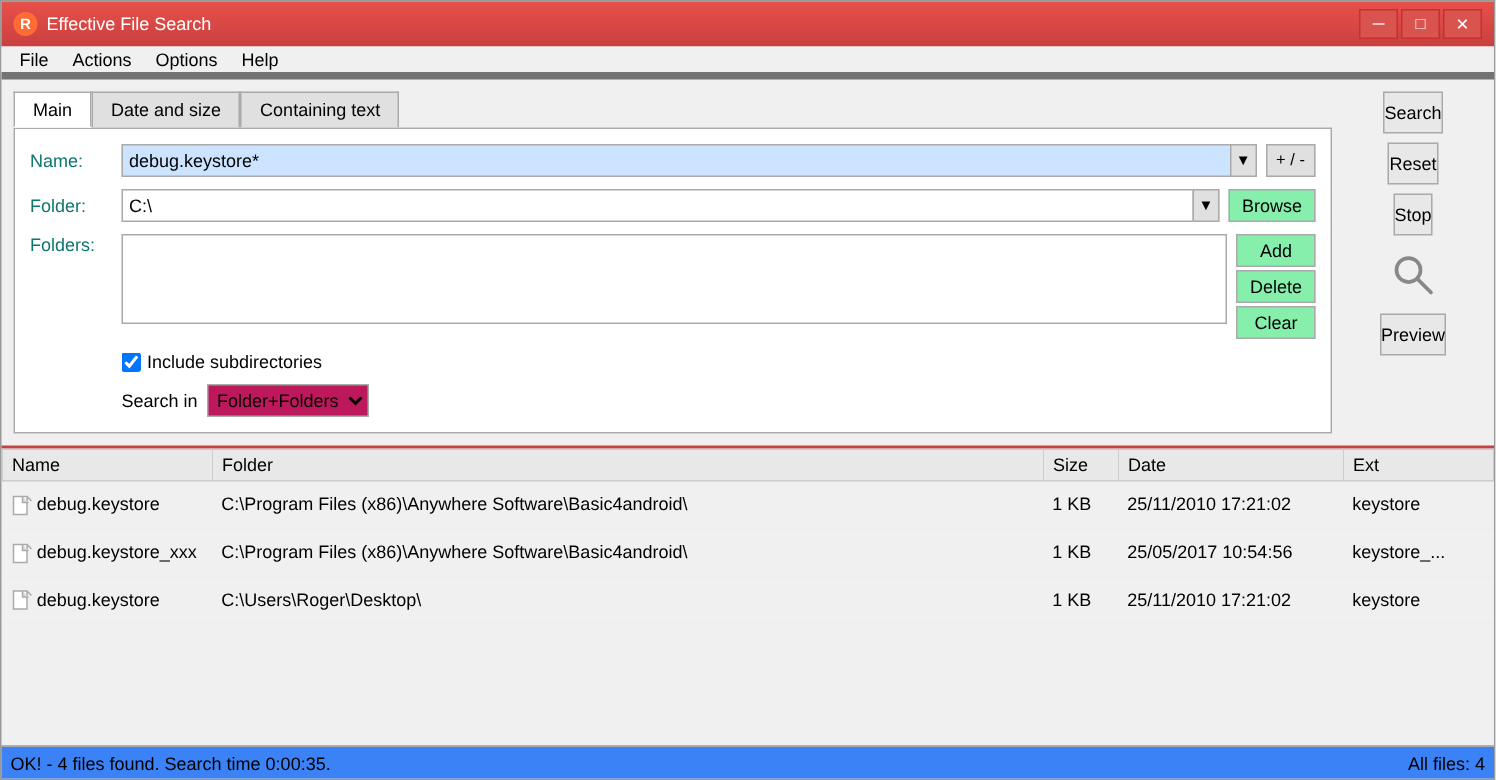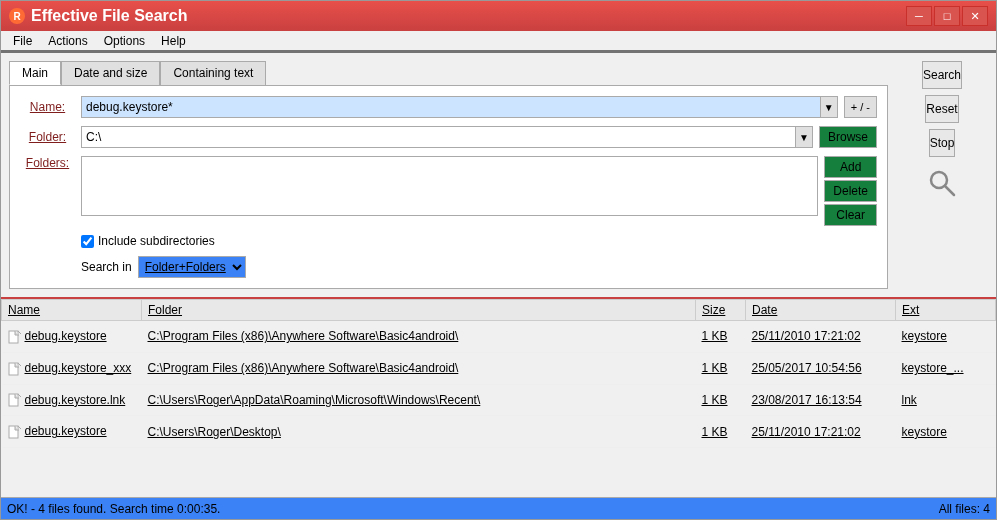--- a/index.html
+++ b/index.html
@@ -37,23 +37,22 @@
       background: #ff6b35;
       border-radius: 50%;
       display: flex;
       align-items: center;
       justify-content: center;
       font-size: 10px;
       font-weight: bold;
       color: white;
     }
     .title-text {
-      font-size: 16px;
+      font-size: 12px;
       color: white;
-      font-weight: bold;
     }
     .window-controls {
       display: flex;
       gap: 2px;
     }
     .win-btn {
       width: 26px;
       height: 20px;
       background: #d9534f;
       border: 1px solid #c9302c;
@@ -64,21 +63,21 @@
       align-items: center;
       justify-content: center;
     }
     .win-btn.close { background: #d9534f; }
     .menu-bar {
       background: #f0f0f0;
       height: 22px;
       display: flex;
       align-items: center;
       padding: 0 4px;
-      border-bottom: 3px solid #737373;
+      border-bottom: 5px solid #737373;
     }
     .menu-item {
       padding: 2px 8px;
       font-size: 12px;
       cursor: pointer;
     }
     .left-panel {
       flex: 1;
       display: flex;
       flex-direction: column;
@@ -121,24 +120,23 @@
       flex-direction: column;
       gap: 8px;
     }
     .form-row {
       display: flex;
       align-items: center;
       gap: 6px;
     }
     .form-label {
       width: 55px;
-      text-align: center;
-      font-size: 12px;
-      color: #7f1d1d;
-      text-decoration: underline;
+      text-align: left;
+      font-size: 12px;
+      color: #0f766e;
     }
     .form-input {
       flex: 1;
       height: 22px;
       border: 1px solid #aaa;
       padding: 1px 4px;
       font-size: 12px;
       background: white;
       outline: none;
     }
@@ -172,21 +170,21 @@
       padding: 0 6px;
       border: 1px solid #aaa;
       background: #e0e0e0;
       cursor: pointer;
       font-size: 11px;
     }
     .browse-btn, .add-btn, .delete-btn, .clear-btn {
       height: 22px;
       padding: 0 8px;
       border: 1px solid #aaa;
-      background: #15803d;
+      background: #86efac;
       cursor: pointer;
       font-size: 12px;
       white-space: nowrap;
     }
     .folders-area {
       display: flex;
       align-items: flex-start;
       gap: 6px;
     }
     .folders-textarea {
@@ -210,25 +208,24 @@
     }
     .search-in-row {
       display: flex;
       align-items: center;
       gap: 6px;
       padding-left: 61px;
     }
     .search-in-select {
       height: 22px;
       border: 1px solid #aaa;
-      background: #3b82f6;
+      background: #be185d;
       font-size: 12px;
       padding: 0 2px;
       cursor: pointer;
-      text-decoration: underline;
     }
     .action-btn {
       height: 28px;
       border: 1px solid #aaa;
       background: #e8e8e8;
       cursor: pointer;
       font-size: 12px;
     }
     .search-icon-area {
       display: flex;
@@ -263,21 +260,20 @@
       padding: 0 6px;
       justify-content: space-between;
       font-size: 12px;
     }
     .top-section {
       display: flex;
     }
     .bottom-section {
       flex: 1;
       overflow: hidden;
-      text-decoration: underline;
     }
   </style>
 </head>
 <body>
 
 <div class="window">
 
   <div class="title-bar">
     <div class="title-bar-left">
       <div class="app-icon">R</div>
@@ -355,20 +351,21 @@
     <div class="right-panel">
       <button class="action-btn">Search</button>
       <button class="action-btn">Reset</button>
       <button class="action-btn">Stop</button>
       <div class="search-icon-area">
         <svg width="32" height="32" viewBox="0 0 32 32">
           <circle cx="13" cy="13" r="8" fill="none" stroke="#888" stroke-width="2.5"></circle>
           <line x1="19" y1="19" x2="28" y2="28" stroke="#888" stroke-width="2.5" stroke-linecap="round"></line>
         </svg>
       </div>
+      <button class="action-btn">Preview</button>
     </div>
   </div>
 
   <div class="bottom-section" style="border-top: 2px solid #c94040; overflow: auto; flex:1;">
     <table class="results-table">
       <thead>
         <tr>
           <th style="width:140px;">Name</th>
           <th style="min-width:380px;">Folder</th>
           <th style="width:50px;">Size</th>
@@ -397,31 +394,20 @@
             <td>C:\Program Files (x86)\Anywhere Software\Basic4android\</td>
             <td>1 KB</td>
             <td>25/05/2017 10:54:56</td>
             <td>keystore_...</td>
           </tr>
           <tr>
             <td><svg width="14" height="14" viewBox="0 0 14 14" style="vertical-align:middle;margin-right:3px;">
                 <rect x="1" y="1" width="9" height="12" fill="white" stroke="#aaa" stroke-width="1"></rect>
                 <polyline points="7,1 7,5 11,5" fill="#ddd" stroke="#aaa" stroke-width="1"></polyline>
                 <line x1="10" y1="1" x2="13" y2="4" stroke="#aaa" stroke-width="1"></line>
-              </svg>debug.keystore.lnk</td>
-            <td>C:\Users\Roger\AppData\Roaming\Microsoft\Windows\Recent\</td>
-            <td>1 KB</td>
-            <td>23/08/2017 16:13:54</td>
-            <td>lnk</td>
-          </tr>
-          <tr>
-            <td><svg width="14" height="14" viewBox="0 0 14 14" style="vertical-align:middle;margin-right:3px;">
-                <rect x="1" y="1" width="9" height="12" fill="white" stroke="#aaa" stroke-width="1"></rect>
-                <polyline points="7,1 7,5 11,5" fill="#ddd" stroke="#aaa" stroke-width="1"></polyline>
-                <line x1="10" y1="1" x2="13" y2="4" stroke="#aaa" stroke-width="1"></line>
               </svg>debug.keystore</td>
             <td>C:\Users\Roger\Desktop\</td>
             <td>1 KB</td>
             <td>25/11/2010 17:21:02</td>
             <td>keystore</td>
           </tr>
         </tbody>
     </table>
   </div>
 

